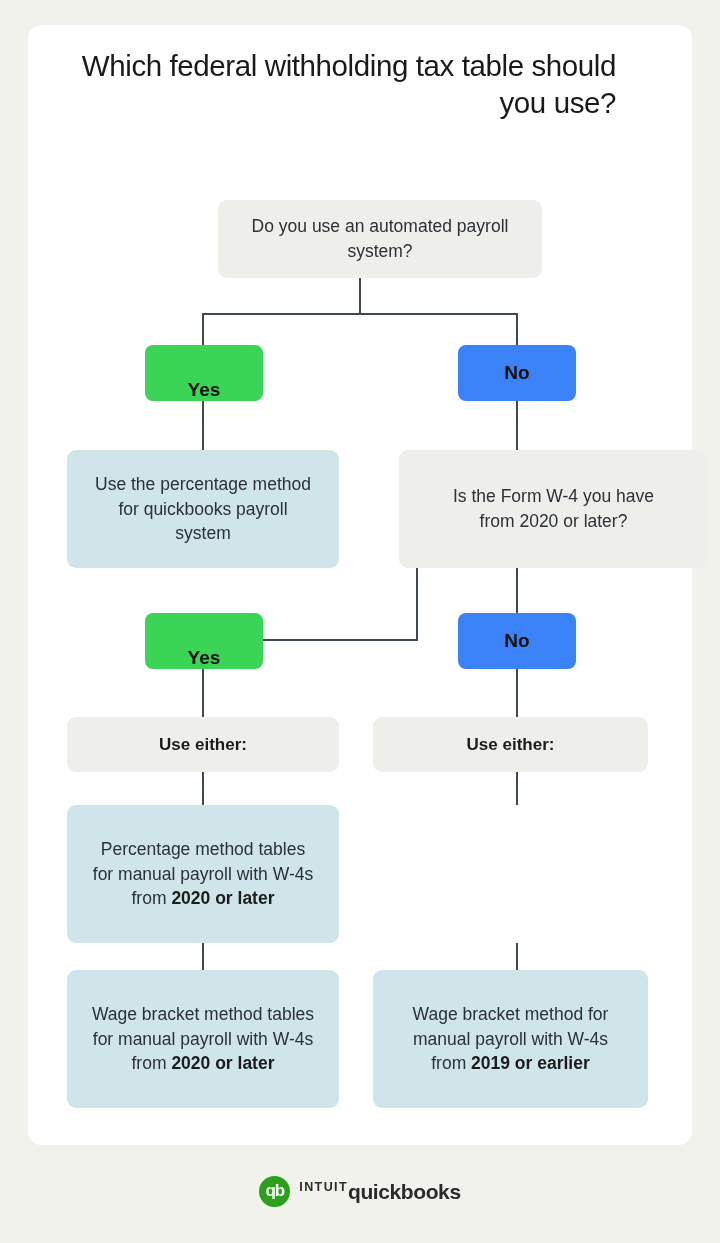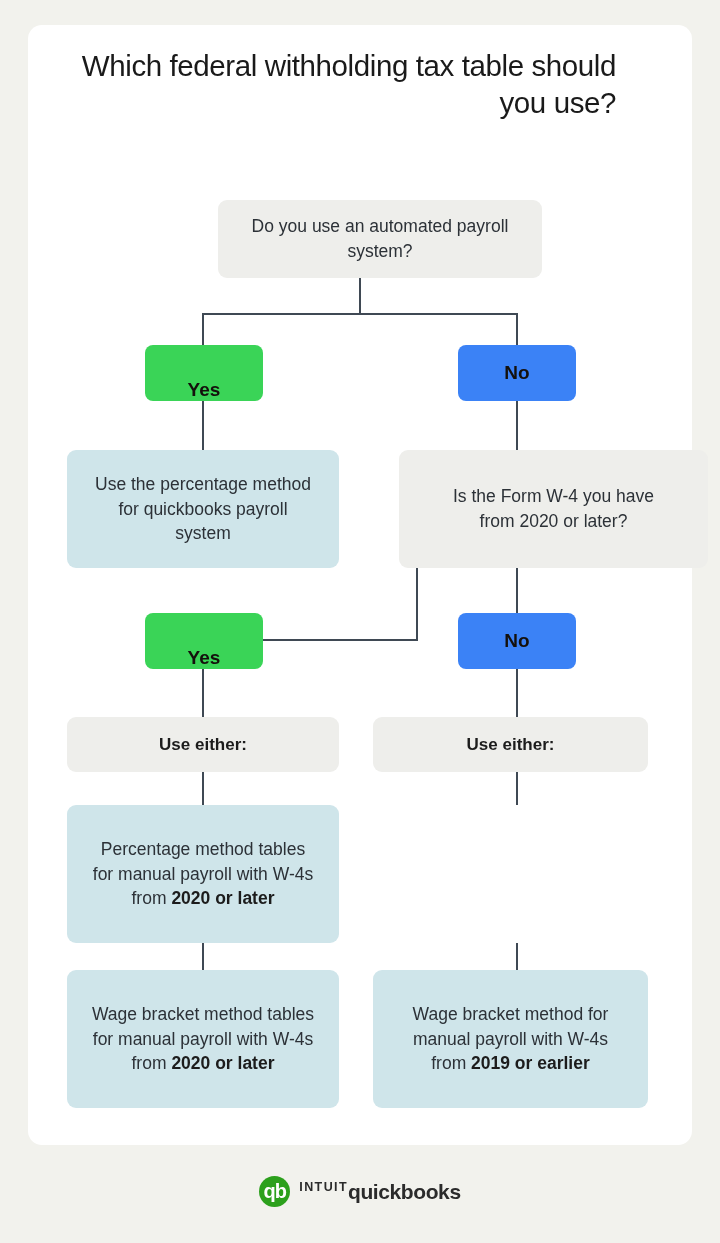--- a/index.html
+++ b/index.html
@@ -109,21 +109,21 @@
   }
   .logo-mark {
     width: 31px;
     height: 31px;
     border-radius: 50%;
     background: #2ca01c;
     display: flex;
     align-items: center;
     justify-content: center;
     color: #ffffff;
-    font-size: 20px;
+    font-size: 17px;
     font-weight: bold;
     letter-spacing: -1px;
     line-height: 1;
     padding-bottom: 2px;
     box-sizing: border-box;
   }
   .logo-text {
     display: flex;
     flex-direction: row;
     justify-content: center;

